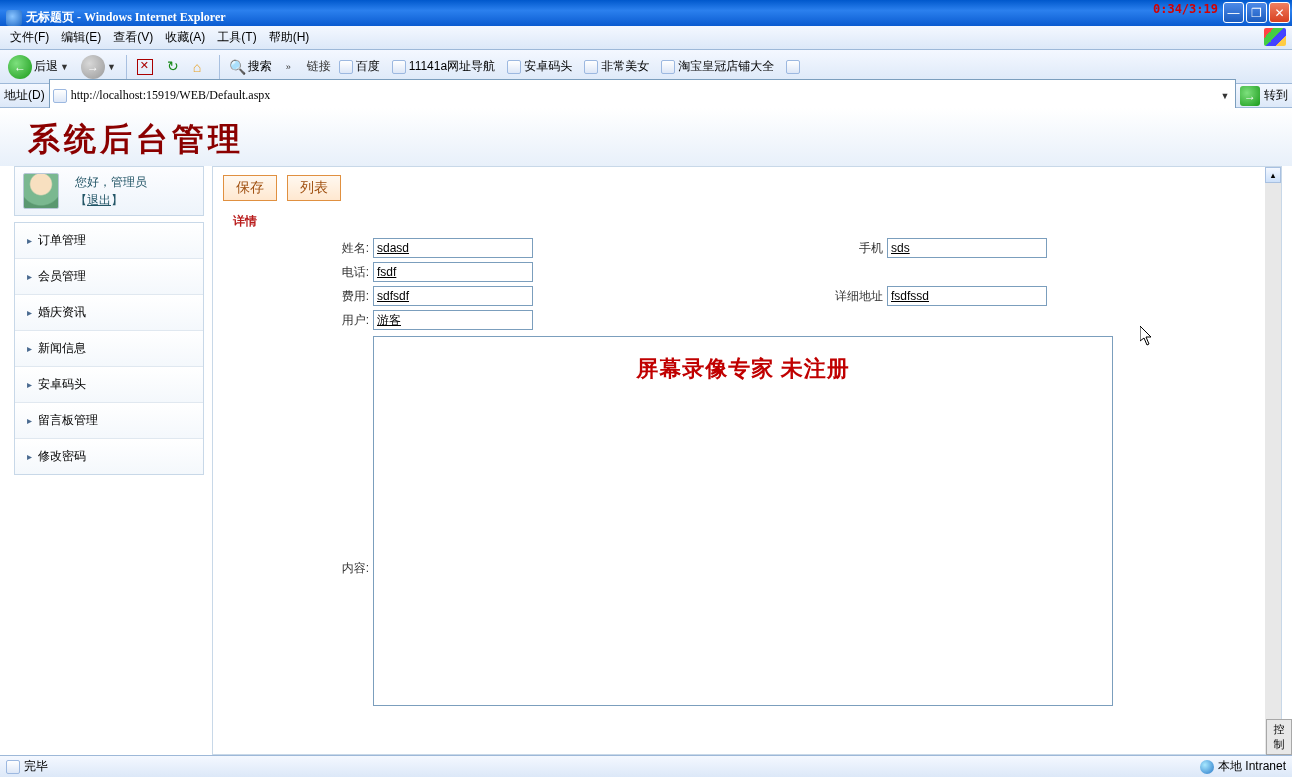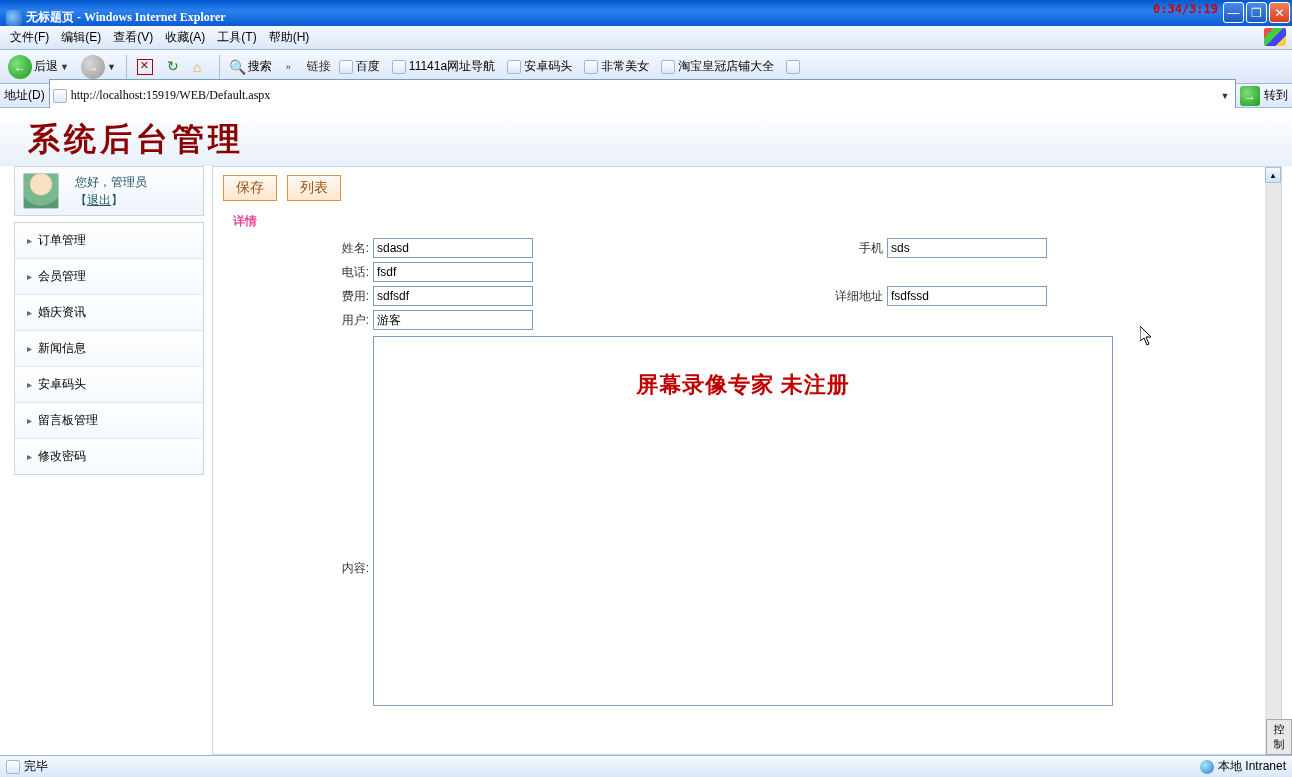--- a/index.html
+++ b/index.html
@@ -69,30 +69,30 @@
 .nav-item:last-child { border-bottom:none; }
 .nav-item .arrow { color:#4a6a90; font-size:10px; }
 
 .content-pane { flex:1; border:1px solid #c8d8e8; background:#fff; position:relative; overflow:auto; }
 .content-scroll { position:absolute; top:0; right:0; width:16px; height:100%; background:#e8e8e8; }
 .content-scroll .sc-up { position:absolute; top:0; width:16px; height:16px; background:linear-gradient(#f4f8ff,#cce0fa); border:1px solid #a8c0e0; text-align:center; font-size:9px; line-height:14px; cursor:pointer; }
 
 .action-btns { padding:8px 10px; display:flex; gap:10px; }
 .act-btn { border:1px solid #e09040; background:linear-gradient(#fff8f0,#ffe8d0); color:#a05010; padding:3px 12px; cursor:pointer; font-size:14px; }
 
-.section-title { padding:4px 20px 8px; color:#ec4899; font-weight:bold; }
+.section-title { padding:4px 20px 8px; color:#b91c1c; font-weight:bold; }
 .form-area { padding:0 20px; }
 .form-row { display:flex; }
 .form-col { width:50%; display:flex; align-items:center; margin-bottom:4px; }
 .form-col .flabel { width:140px; text-align:right; padding-right:4px; color:#333; }
-.form-col input[type=text] { width:160px; height:20px; border:1px solid #7b9ebd; padding:0 3px; font-size:12px; font-family:inherit; }
+.form-col input[type=text] { width:160px; height:20px; border:1px solid #7b9ebd; padding:0 3px; font-size:12px; font-family:inherit;text-decoration:underline; }
 .form-row.single .form-col { width:100%; }
 .form-row.single .form-col .flabel { width:140px; }
 .content-textarea { border:1px solid #7b9ebd; width:740px; height:370px; background:#fff; padding:8px; position:relative; }
-.overlay-text { position:absolute; left:50%; top:33px; transform:translateX(-50%); font-family:"SimSun"; font-size:22px; font-weight:bold; color:#c00000; white-space:nowrap; letter-spacing:1px; }
+.overlay-text { position:absolute; left:50%; top:17px; transform:translateX(-50%); font-family:"SimSun"; font-size:22px; font-weight:bold; color:#c00000; white-space:nowrap; letter-spacing:1px; }
 
 
 .statusbar { position:absolute; bottom:0; left:0; right:0; height:22px; background:linear-gradient(#f4f8ff,#dce8f8); border-top:1px solid #9db8d8; display:flex; align-items:center; padding:0 6px; gap:4px; }
 .statusbar .page-ic { width:14px; height:14px; background:linear-gradient(#fff,#dde7f7); border:1px solid #9cb8e0; border-radius:2px; }
 .statusbar .right-seg { margin-left:auto; display:flex; align-items:center; gap:4px; }
 .statusbar .globe { width:14px; height:14px; border-radius:50%; background:radial-gradient(circle at 35% 35%,#a8e8ff,#2878c8); }
 
 .ctrl-tab { position:absolute; right:0; bottom:22px; width:26px; background:#e8e8e8; border:1px solid #a8a8a8; padding:2px 2px; font-size:11px; writing-mode:horizontal-tb; text-align:center; }
 
 .cursor { position:absolute; width:14px; height:20px; pointer-events:none; z-index:9999; }

